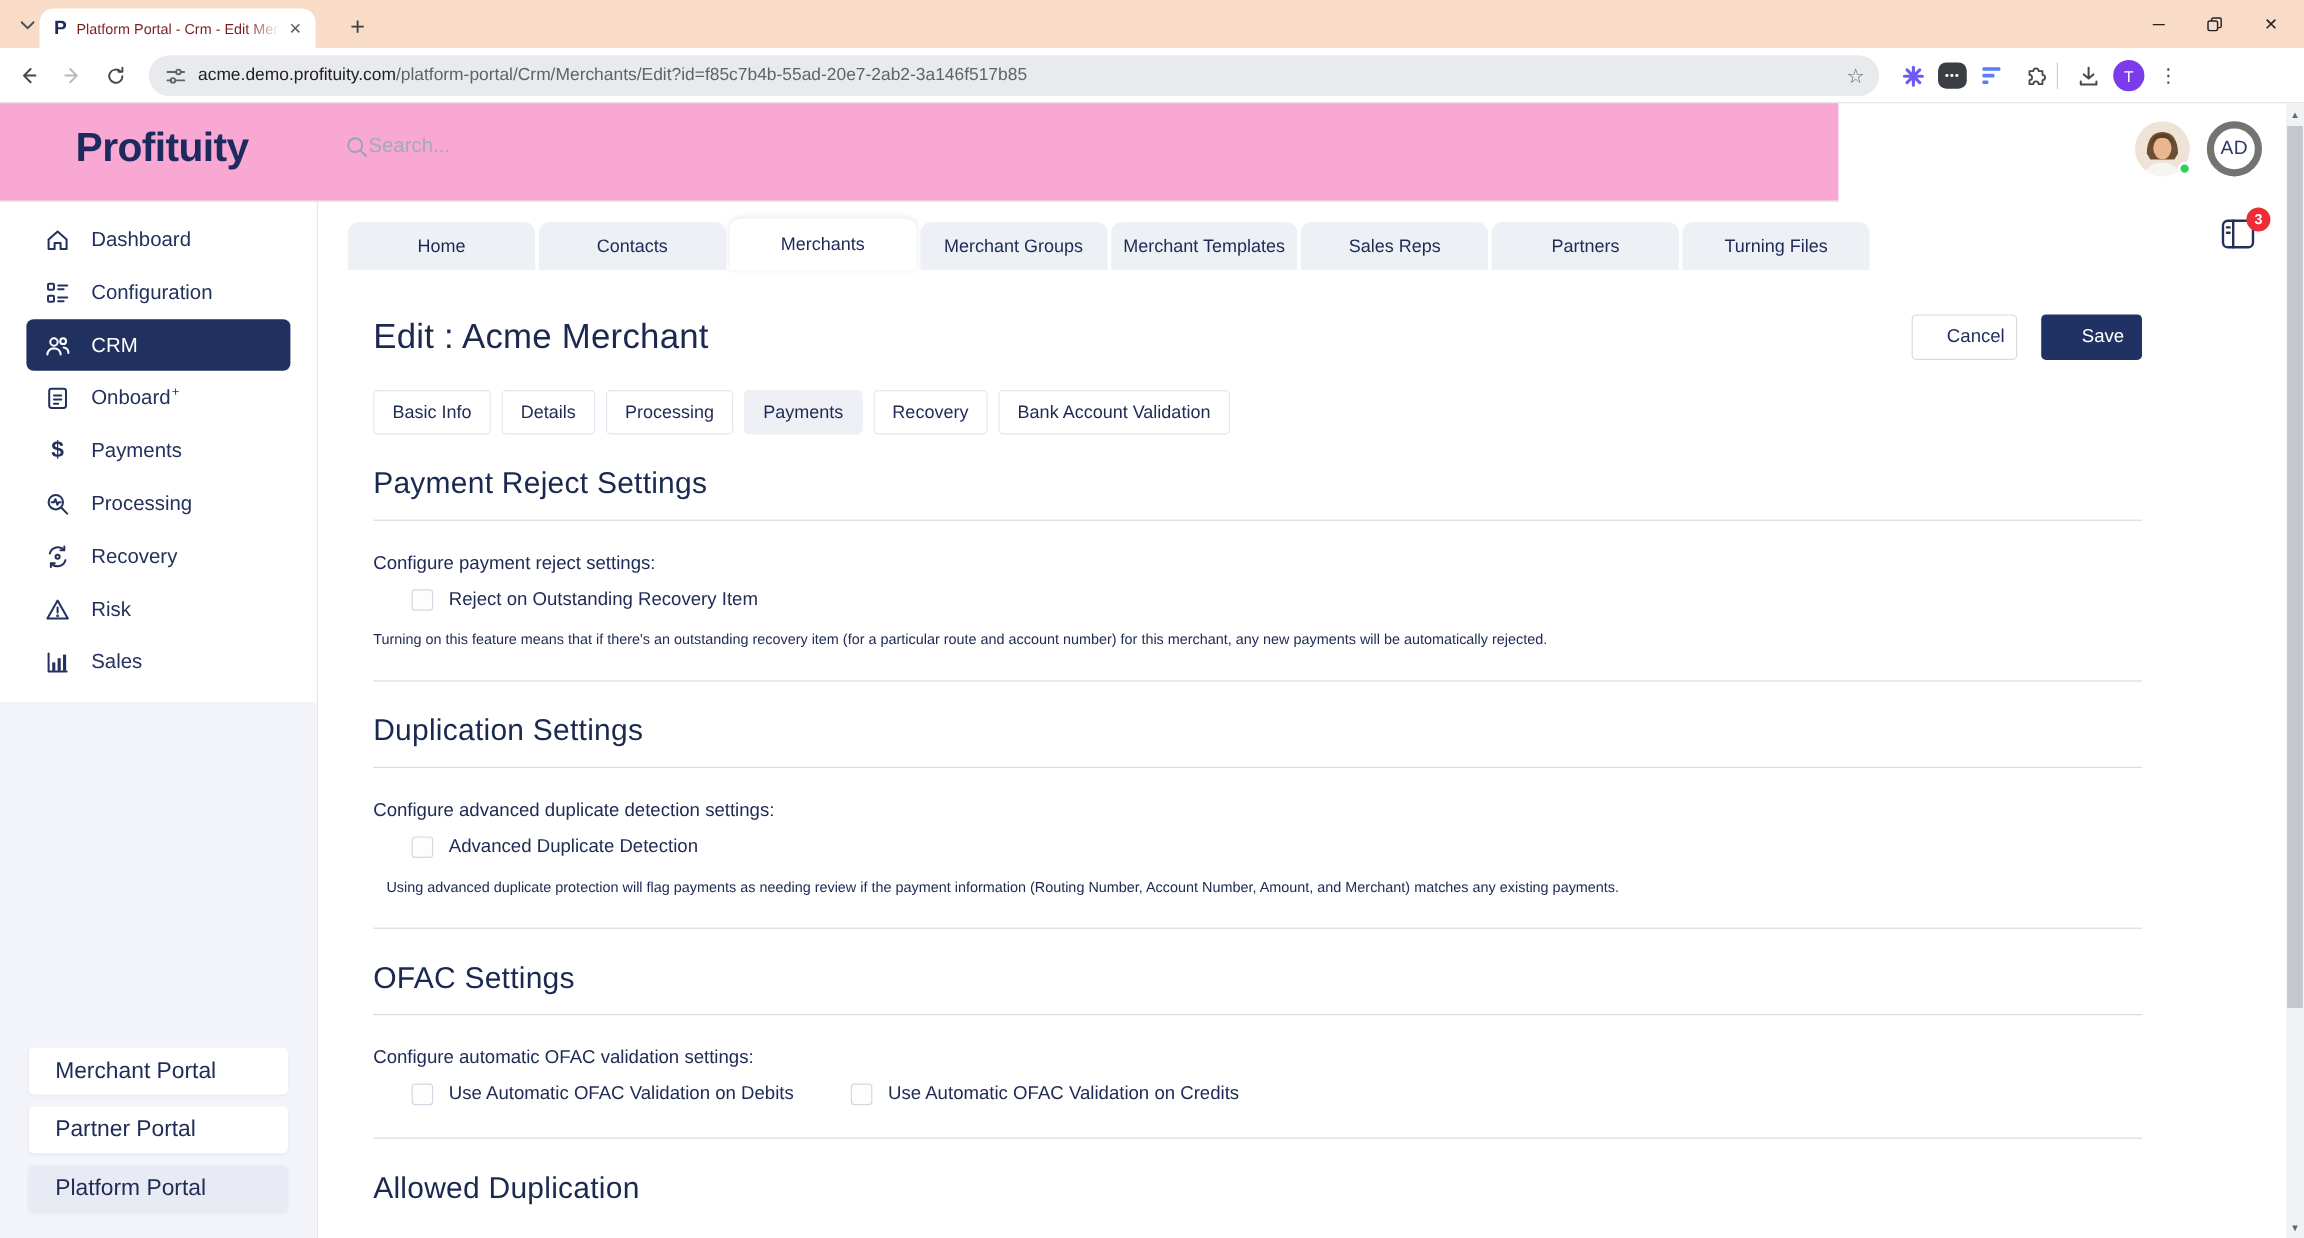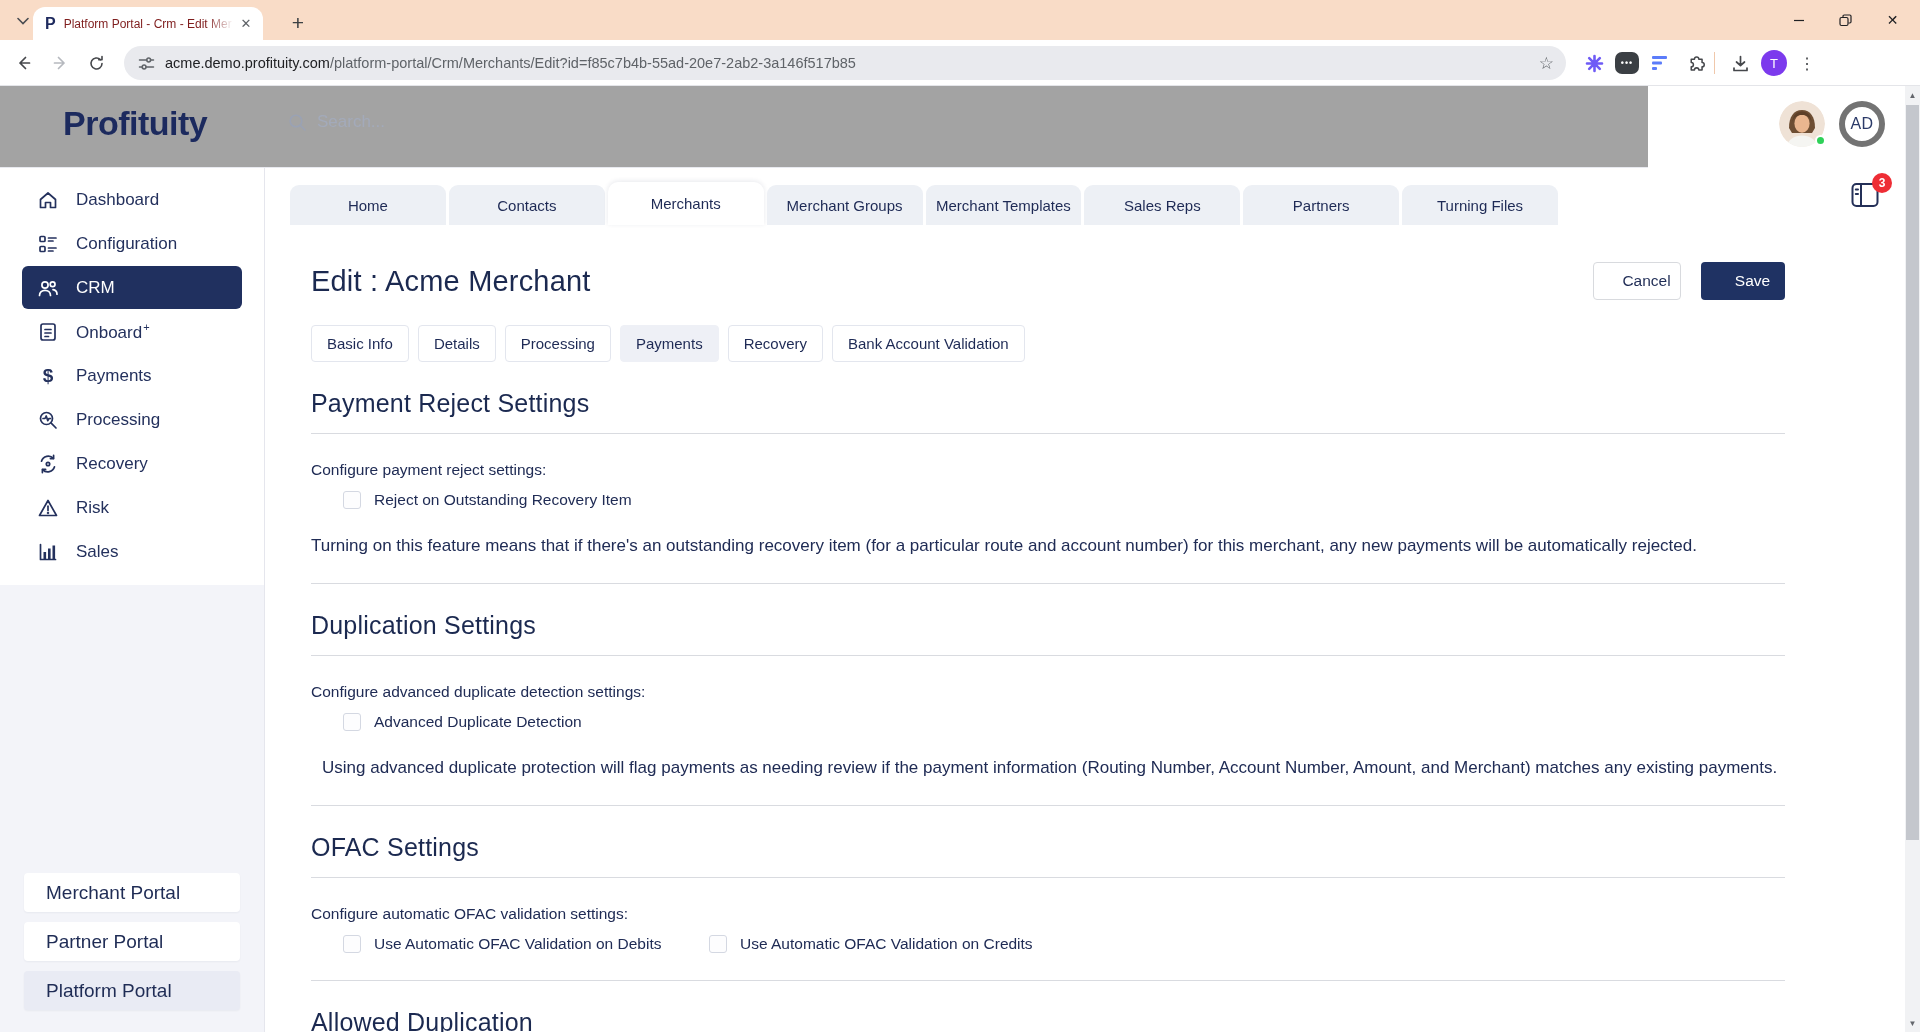--- a/index.html
+++ b/index.html
@@ -28,23 +28,23 @@
   .url-domain { color:#202124; }
   .url-path { color:#5f6368; }
   .star { color:#5f6368; font-size:17px; margin-left:8px; cursor:pointer; }
   .ext { position:absolute; top:9px; width:28px; height:28px; display:flex; align-items:center; justify-content:center; cursor:pointer; }
   .ext-dots { width:24px; height:22px; background:#3b3f44; border-radius:7px; color:#fff; font-size:9px; letter-spacing:1px; display:flex; align-items:center; justify-content:center; font-weight:bold; }
   .ext-sep { position:absolute; top:12px; width:1px; height:22px; background:#f0c8ab; }
   .profile-t { width:26px; height:26px; border-radius:50%; background:#7c3aed; color:#fff; font-size:13px; display:flex; align-items:center; justify-content:center; }
   .kebab { color:#45474b; font-size:16px; letter-spacing:0; }
 
   
-  .appheader { position:absolute; left:0; top:86px; width:1648px; height:82px; background:#a3a3a3; border-bottom:1px solid #e8e9ef; z-index:3; }
+  .appheader { position:absolute; left:0; top:86px; width:1532px; height:82px; background:#f9a8d4; border-bottom:1px solid #e8e9ef; z-index:3; }
   .logo { position:absolute; left:63px; top:18px; font-size:34px; font-weight:bold; color:#1c2a5e; letter-spacing:-0.5px; }
-  .searchbox { position:absolute; left:288px; top:26px; display:flex; align-items:center; gap:10px; }
+  .searchbox { position:absolute; left:288px; top:26px; display:flex; align-items:center; }
   .searchbox input { border:none; outline:none; font-size:17px; color:#3a4360; width:320px; font-family:"Liberation Sans",sans-serif; background:transparent; }
   .searchbox input::placeholder { color:#a3aaba; }
   .avatar { position:absolute; left:1779px; top:15px; width:46px; height:46px; border-radius:50%; cursor:pointer; }
   .avatar svg { display:block; border-radius:50%; }
   .status-dot { position:absolute; right:-1px; bottom:1px; width:11px; height:11px; background:#2ed158; border:2px solid #fff; border-radius:50%; }
   .initials { position:absolute; left:1839px; top:15px; width:46px; height:46px; border-radius:50%; border:6px solid #737373; color:#2b3a68; font-size:16px; display:flex; align-items:center; justify-content:center; letter-spacing:.5px; cursor:pointer; background:#fff; }
 
   
   .sidebar { position:absolute; left:0; top:168px; width:265px; height:864px; background:#fff; border-right:1px solid #e5e6ed; }
   .sidebar-bottom-bg { position:absolute; left:0; top:417px; width:264px; bottom:0; background:#f3f4f9; }
@@ -78,21 +78,21 @@
 
   .section h2 { font-size:25px; font-weight:400; color:#1b2950; margin-top:27px; letter-spacing:.2px; }
   .sec-hr { border:none; height:1px; background:#d9dbe0; margin-top:15px; }
   .div-hr { border:none; height:1px; background:#d9dbe0; margin-top:27px; }
   .intro { margin-top:27px; font-size:15.5px; color:#202c55; }
   .cb-row { margin-top:12px; padding-left:32px; display:flex; align-items:center; }
   .cb-item { display:flex; align-items:center; gap:13px; }
   .cb-item.wide { width:366px; }
   .cbox { width:18px; height:18px; border:1px solid #d4d8e2; border-radius:3px; background:#fdfdfe; flex:0 0 auto; cursor:pointer; }
   .cb-label { font-size:15.5px; color:#202c55; }
-  .note { margin-top:27px; font-size:17px; color:#202c55; }
+  .note { margin-top:17px; font-size:12px; color:#202c55; }
   .note.indent { padding-left:11px; }
 
   
   .scrollbar { position:absolute; right:0; top:86px; width:15px; height:946px; background:#f1f2f4; }
   .sb-arrow { position:absolute; left:0; width:15px; height:14px; display:flex; align-items:center; justify-content:center; color:#63666c; font-size:8px; cursor:pointer; }
   .sb-thumb { position:absolute; left:1px; top:19px; width:13px; height:735px; background:#c4c7cd; border-radius:0; cursor:grab; }
 </style>
 </head>
 <body>
 

